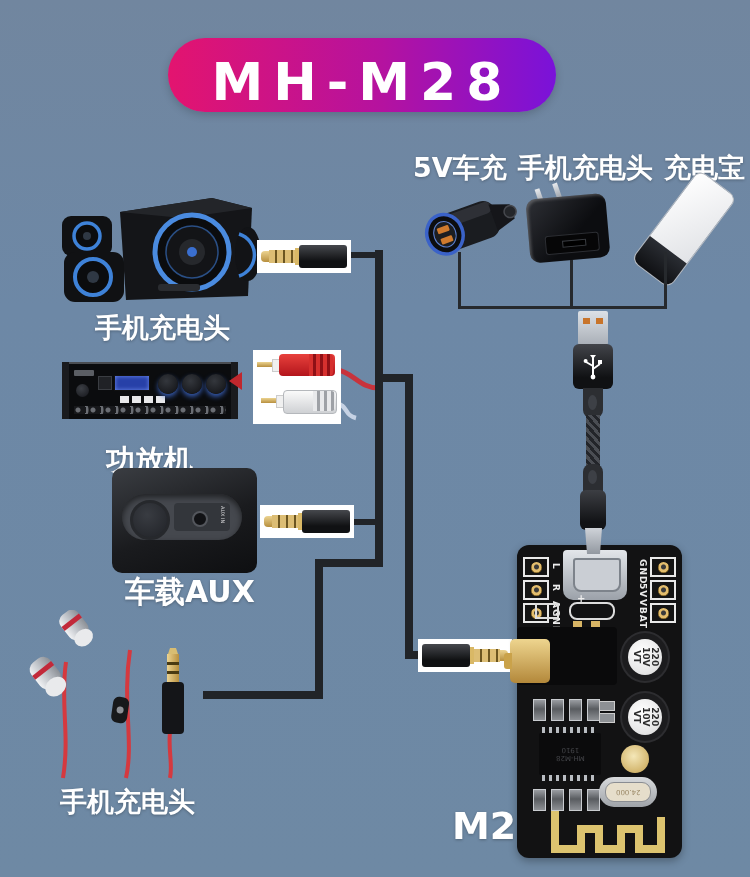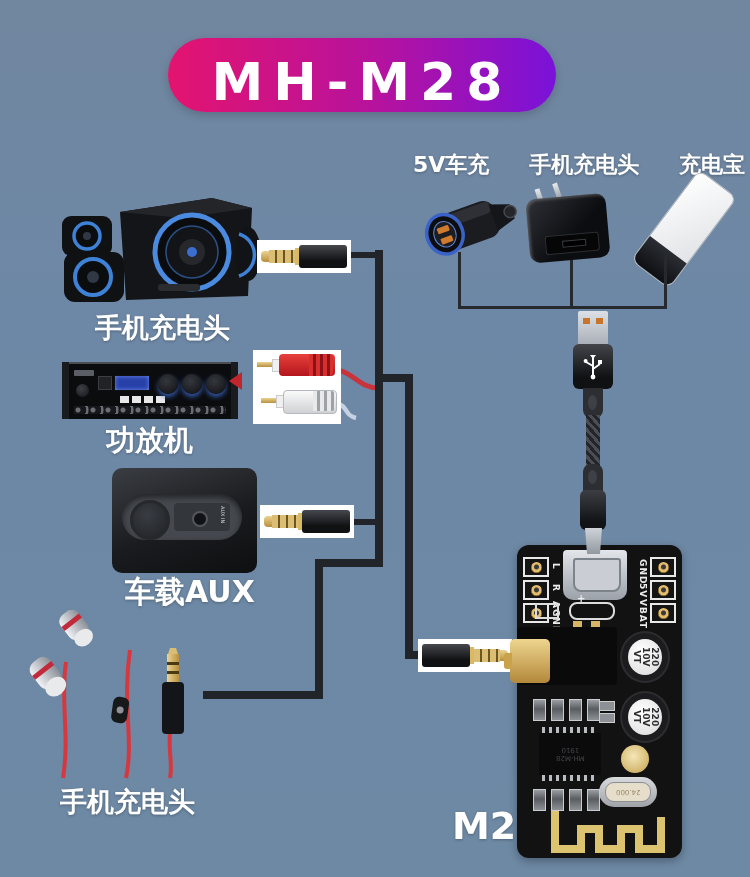--- a/index.html
+++ b/index.html
@@ -37,21 +37,21 @@
 </style>
 </head>
 <body>
 
 <div id="canvas">
 
   <div class="banner">
     <span>MH-M28</span>
   </div>
 
-  <div class="lbl" style="left:413px;top:150px;width:332px;display:flex;justify-content:space-between;font-size:22px;">
+  <div class="lbl" style="left:413px;top:150px;width:332px;display:flex;justify-content:space-between;font-size:27px;">
     <span>5V车充</span>
     <span>手机充电头</span>
     <span>充电宝</span>
   </div>
 
   <svg class="abs" style="left:413px;top:186px;" width="105" height="85">
     <g transform="rotate(-20 52 42)">
       <rect x="28" y="22" width="58" height="38" rx="12" fill="#1a1c20"></rect>
       <rect x="30" y="24" width="54" height="12" rx="6" fill="#33363c" opacity="0.8"></rect>
       <polygon points="82,28 102,35 102,50 82,56" fill="#15161a"></polygon>
@@ -153,21 +153,21 @@
     <div class="abs" style="left:58px;top:34px;width:9px;height:7px;background:#e8e8ea;"></div>
     <div class="abs" style="left:70px;top:34px;width:9px;height:7px;background:#e8e8ea;"></div>
     <div class="abs" style="left:82px;top:34px;width:9px;height:7px;background:#e8e8ea;"></div>
     <div class="abs" style="left:94px;top:34px;width:9px;height:7px;background:#e8e8ea;"></div>
     <div class="abs" style="left:96px;top:12px;width:20px;height:20px;border-radius:50%;background:radial-gradient(circle at 42% 35%,#34373d,#0e0f12);box-shadow:0 3px 5px rgba(64,110,214,.8);"></div>
     <div class="abs" style="left:120px;top:12px;width:20px;height:20px;border-radius:50%;background:radial-gradient(circle at 42% 35%,#34373d,#0e0f12);box-shadow:0 3px 5px rgba(64,110,214,.8);"></div>
     <div class="abs" style="left:144px;top:12px;width:20px;height:20px;border-radius:50%;background:radial-gradient(circle at 42% 35%,#34373d,#0e0f12);box-shadow:0 3px 5px rgba(64,110,214,.8);"></div>
     <div class="abs" style="left:12px;top:44px;width:152px;height:8px;background:repeating-radial-gradient(circle at 4px 4px,#6a6d73 0 2px,#17181b 3px 8px);background-size:15px 8px;"></div>
     <div class="abs" style="right:-4px;top:10px;width:0;height:0;border-top:9px solid transparent;border-bottom:9px solid transparent;border-right:13px solid #c0272d;"></div>
   </div>
-  <div class="lbl" style="left:106px;top:421px;font-size:29px;">功放机</div>
+  <div class="lbl" style="left:106px;top:441px;font-size:29px;">功放机</div>
 
   <div class="abs" style="left:253px;top:350px;width:88px;height:74px;background:#fff;z-index:2;">
     <div class="abs" style="left:4px;top:12px;width:16px;height:5px;background:linear-gradient(180deg,#ecd390,#b78f3e);"></div>
     <div class="abs" style="left:19px;top:9px;width:6px;height:11px;background:#f0f0f0;border:1px solid #ccc;"></div>
     <div class="abs" style="left:26px;top:4px;width:56px;height:22px;border-radius:4px;background:linear-gradient(180deg,#e8413c,#b3151c);">
       <div class="abs" style="right:2px;top:0;width:24px;height:22px;background:repeating-linear-gradient(90deg,#d6302e 0 4px,#8f1016 4px 7px);border-radius:0 4px 4px 0;"></div>
     </div>
     <div class="abs" style="left:8px;top:48px;width:16px;height:5px;background:linear-gradient(180deg,#ecd390,#b78f3e);"></div>
     <div class="abs" style="left:23px;top:45px;width:6px;height:11px;background:#f0f0f0;border:1px solid #ccc;"></div>
     <div class="abs" style="left:30px;top:40px;width:52px;height:22px;border-radius:4px;background:linear-gradient(180deg,#fafafa,#cfd1d4);border:1px solid #b5b8bc;">

